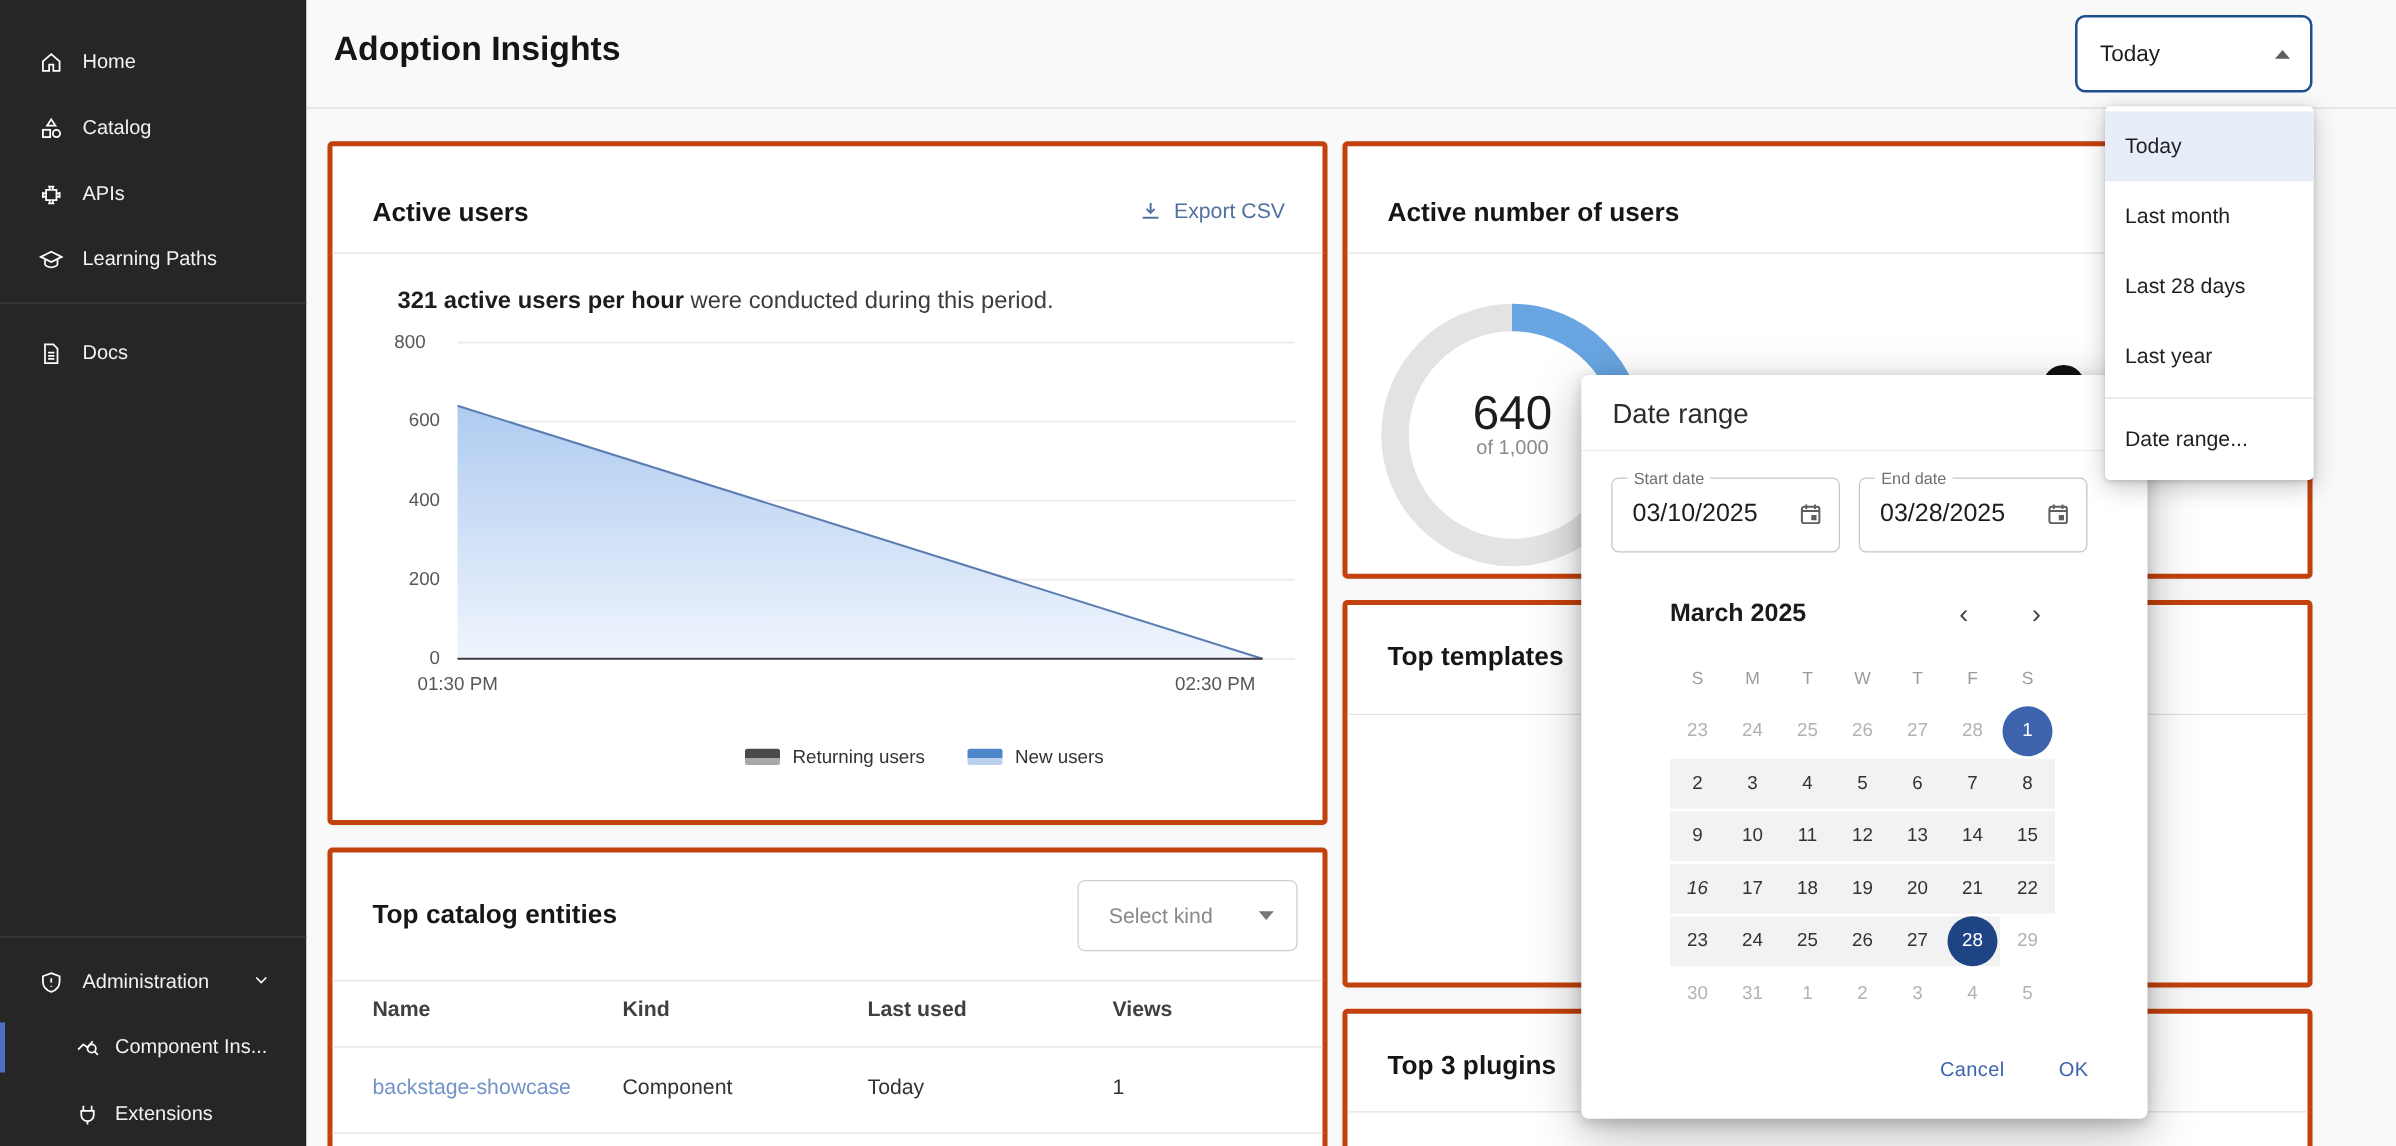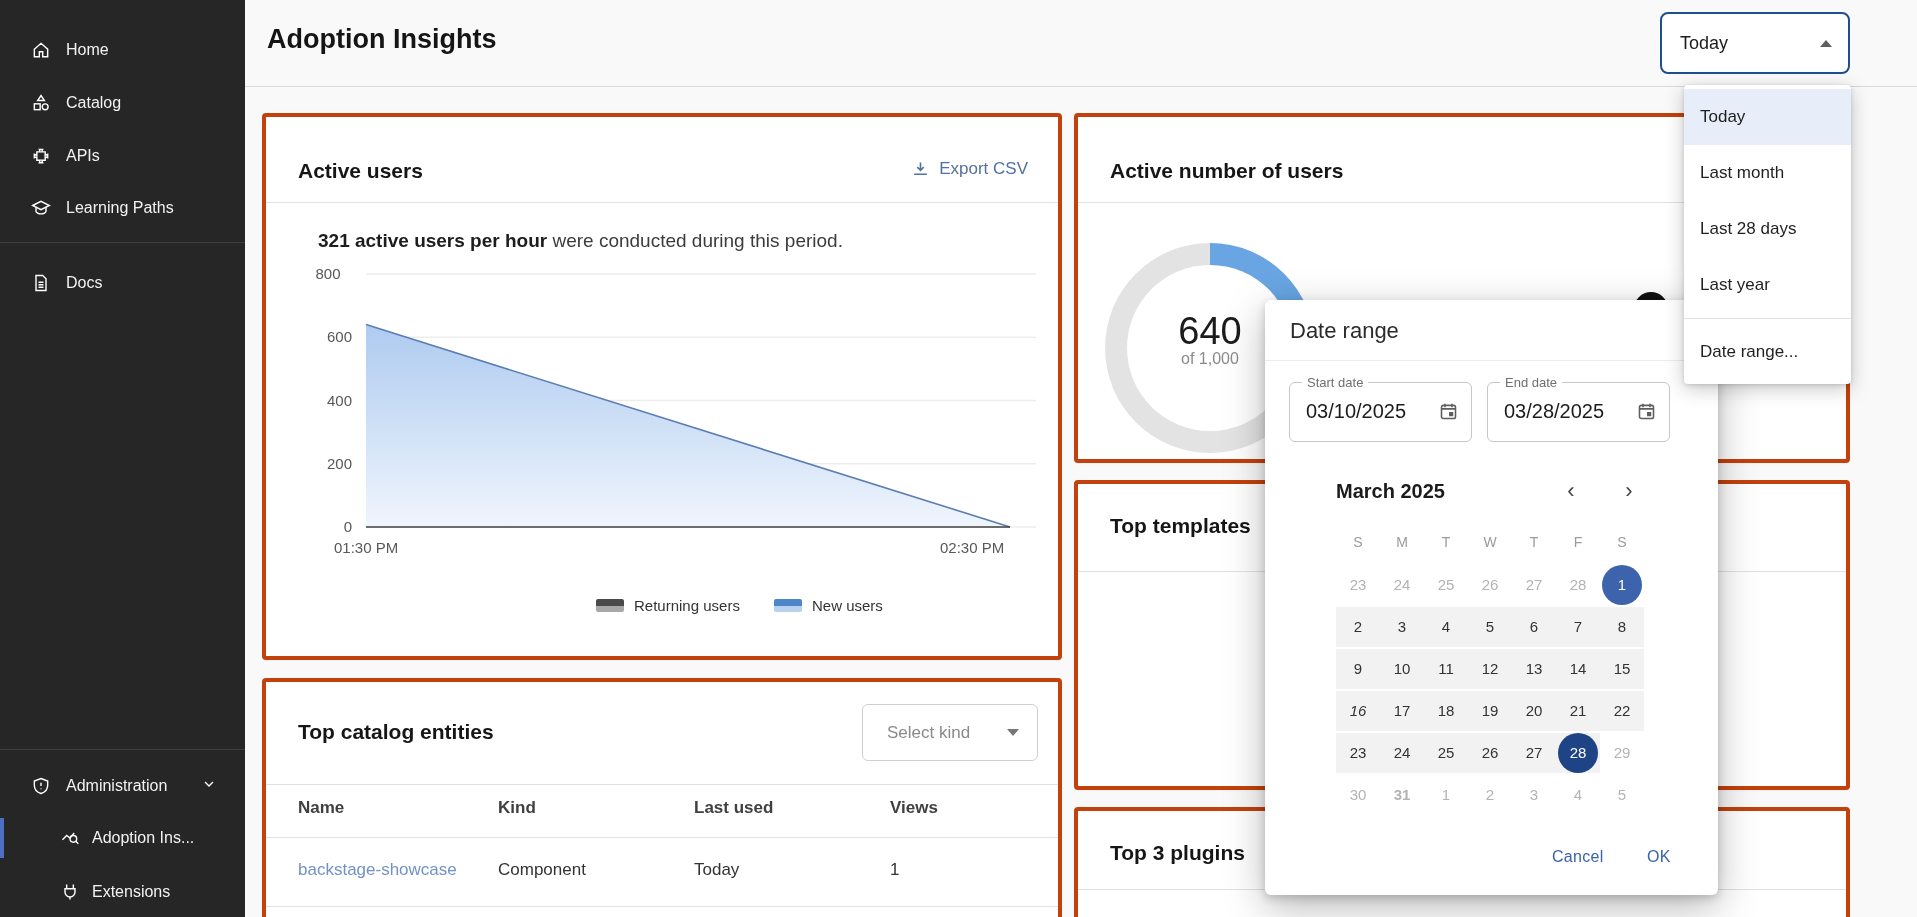--- a/index.html
+++ b/index.html
@@ -153,21 +153,21 @@
   </div>
   <div class="sel-bar" style="top:818px;height:40px"></div>
   <div class="side-item child" style="top:818px">
     <span class="ic">
         <svg viewBox="0 0 24 24">
           <path d="M3 14 L8 9 L12 12 L17 6"></path>
           <circle cx="16" cy="13" r="4"></circle>
           <path d="M19 16 L22 19"></path>
         </svg>
       </span>
-    <span>Adoption Ins...</span>
+    <span>Component Ins...</span>
   </div>
   <div class="side-item child" style="top:872px">
     <span class="ic">
         <svg viewBox="0 0 24 24">
           <path d="M8 3v5M16 3v5M6 8h12v4a6 6 0 0 1-12 0Z"></path>
           <path d="M12 18v3"></path>
         </svg>
       </span>
     <span>Extensions</span>
   </div>
@@ -335,21 +335,21 @@
     <div class="cal-band" style="left: 71px; top: 433px; width: 264px;"></div>
     <div class="cal-cell" style="left: 71px; top: 433px;">23</div>
     <div class="cal-cell" style="left: 115px; top: 433px;">24</div>
     <div class="cal-cell" style="left: 159px; top: 433px;">25</div>
     <div class="cal-cell" style="left: 203px; top: 433px;">26</div>
     <div class="cal-cell" style="left: 247px; top: 433px;">27</div>
     <div class="cal-circle" style="left: 293px; top: 433px; background: rgb(31, 68, 134);"></div>
     <div class="cal-cell" style="color: rgb(255, 255, 255); left: 291px; top: 433px;">28</div>
     <div class="cal-cell muted" style="left: 335px; top: 433px;">29</div>
     <div class="cal-cell muted" style="left: 71px; top: 475px;">30</div>
-    <div class="cal-cell muted" style="left: 115px; top: 475px; font-weight: bold;">31</div>
+    <div class="cal-cell muted" style="left: 115px; top: 475px;">31</div>
     <div class="cal-cell muted" style="left: 159px; top: 475px;">1</div>
     <div class="cal-cell muted" style="left: 203px; top: 475px;">2</div>
     <div class="cal-cell muted" style="left: 247px; top: 475px;">3</div>
     <div class="cal-cell muted" style="left: 291px; top: 475px;">4</div>
     <div class="cal-cell muted" style="left: 335px; top: 475px;">5</div>
   </div>
 
 <div id="period-menu">
   <div class="menu-item selected">Today</div>
   <div class="menu-item">Last month</div>

